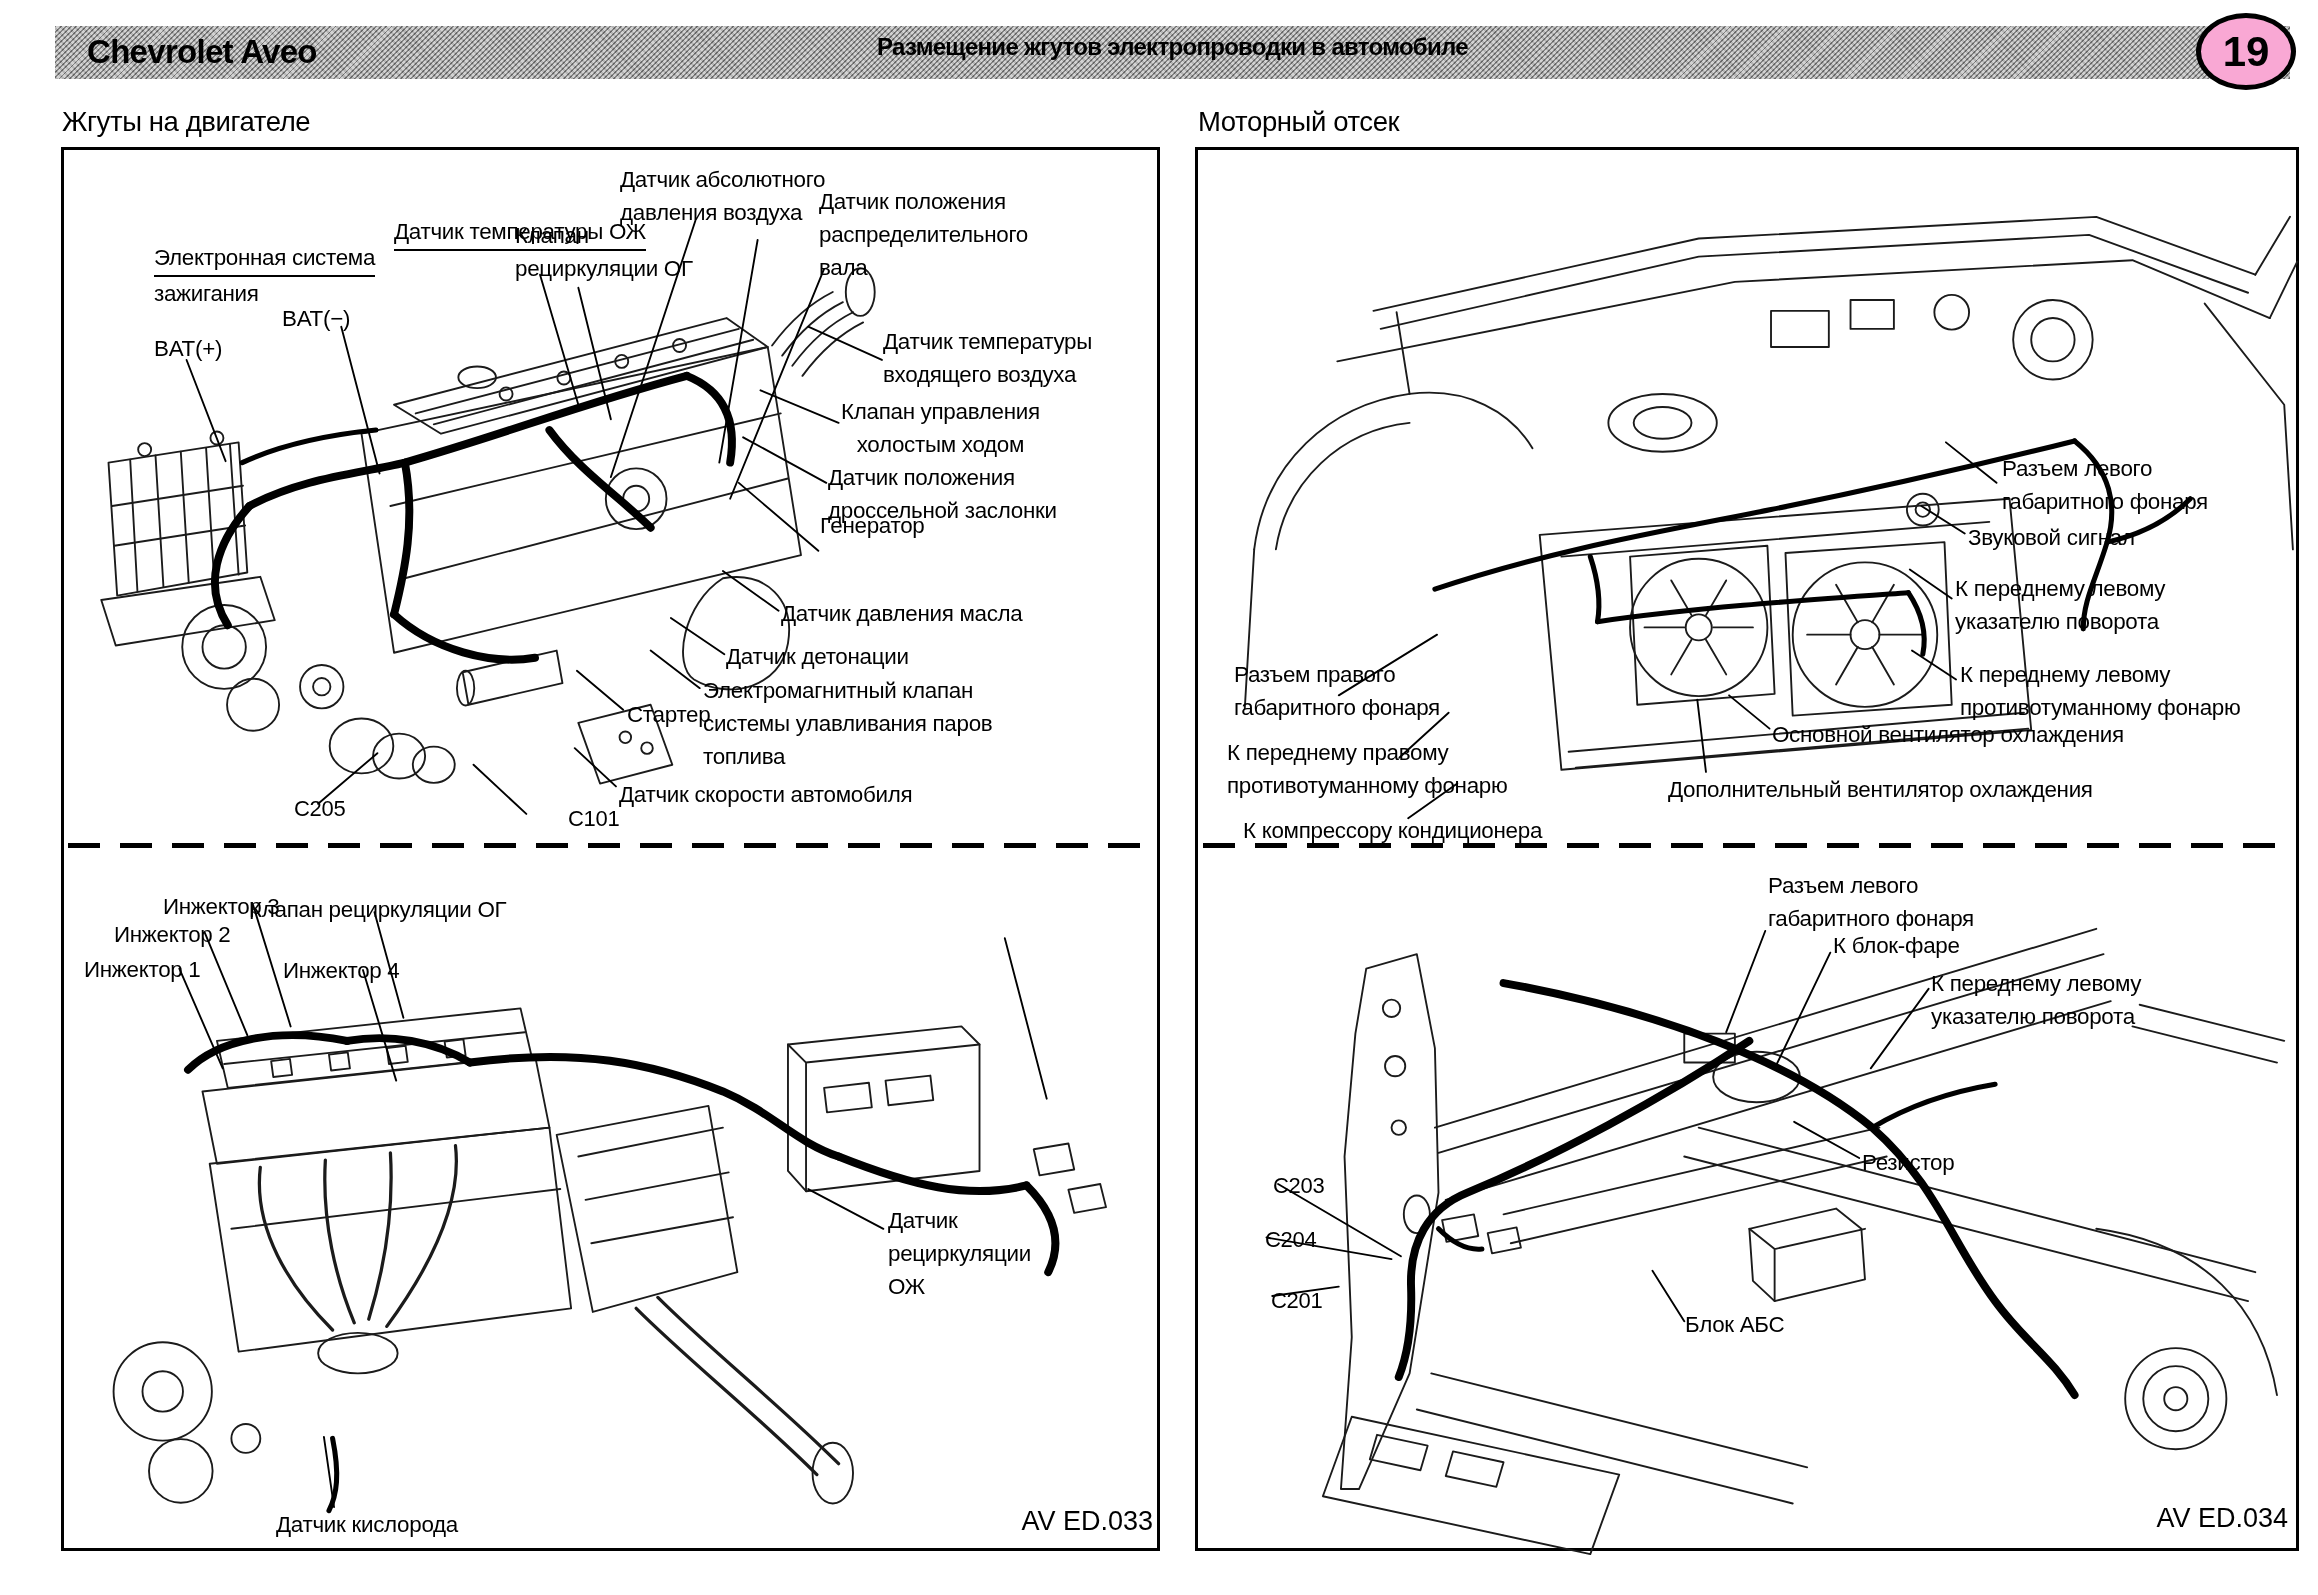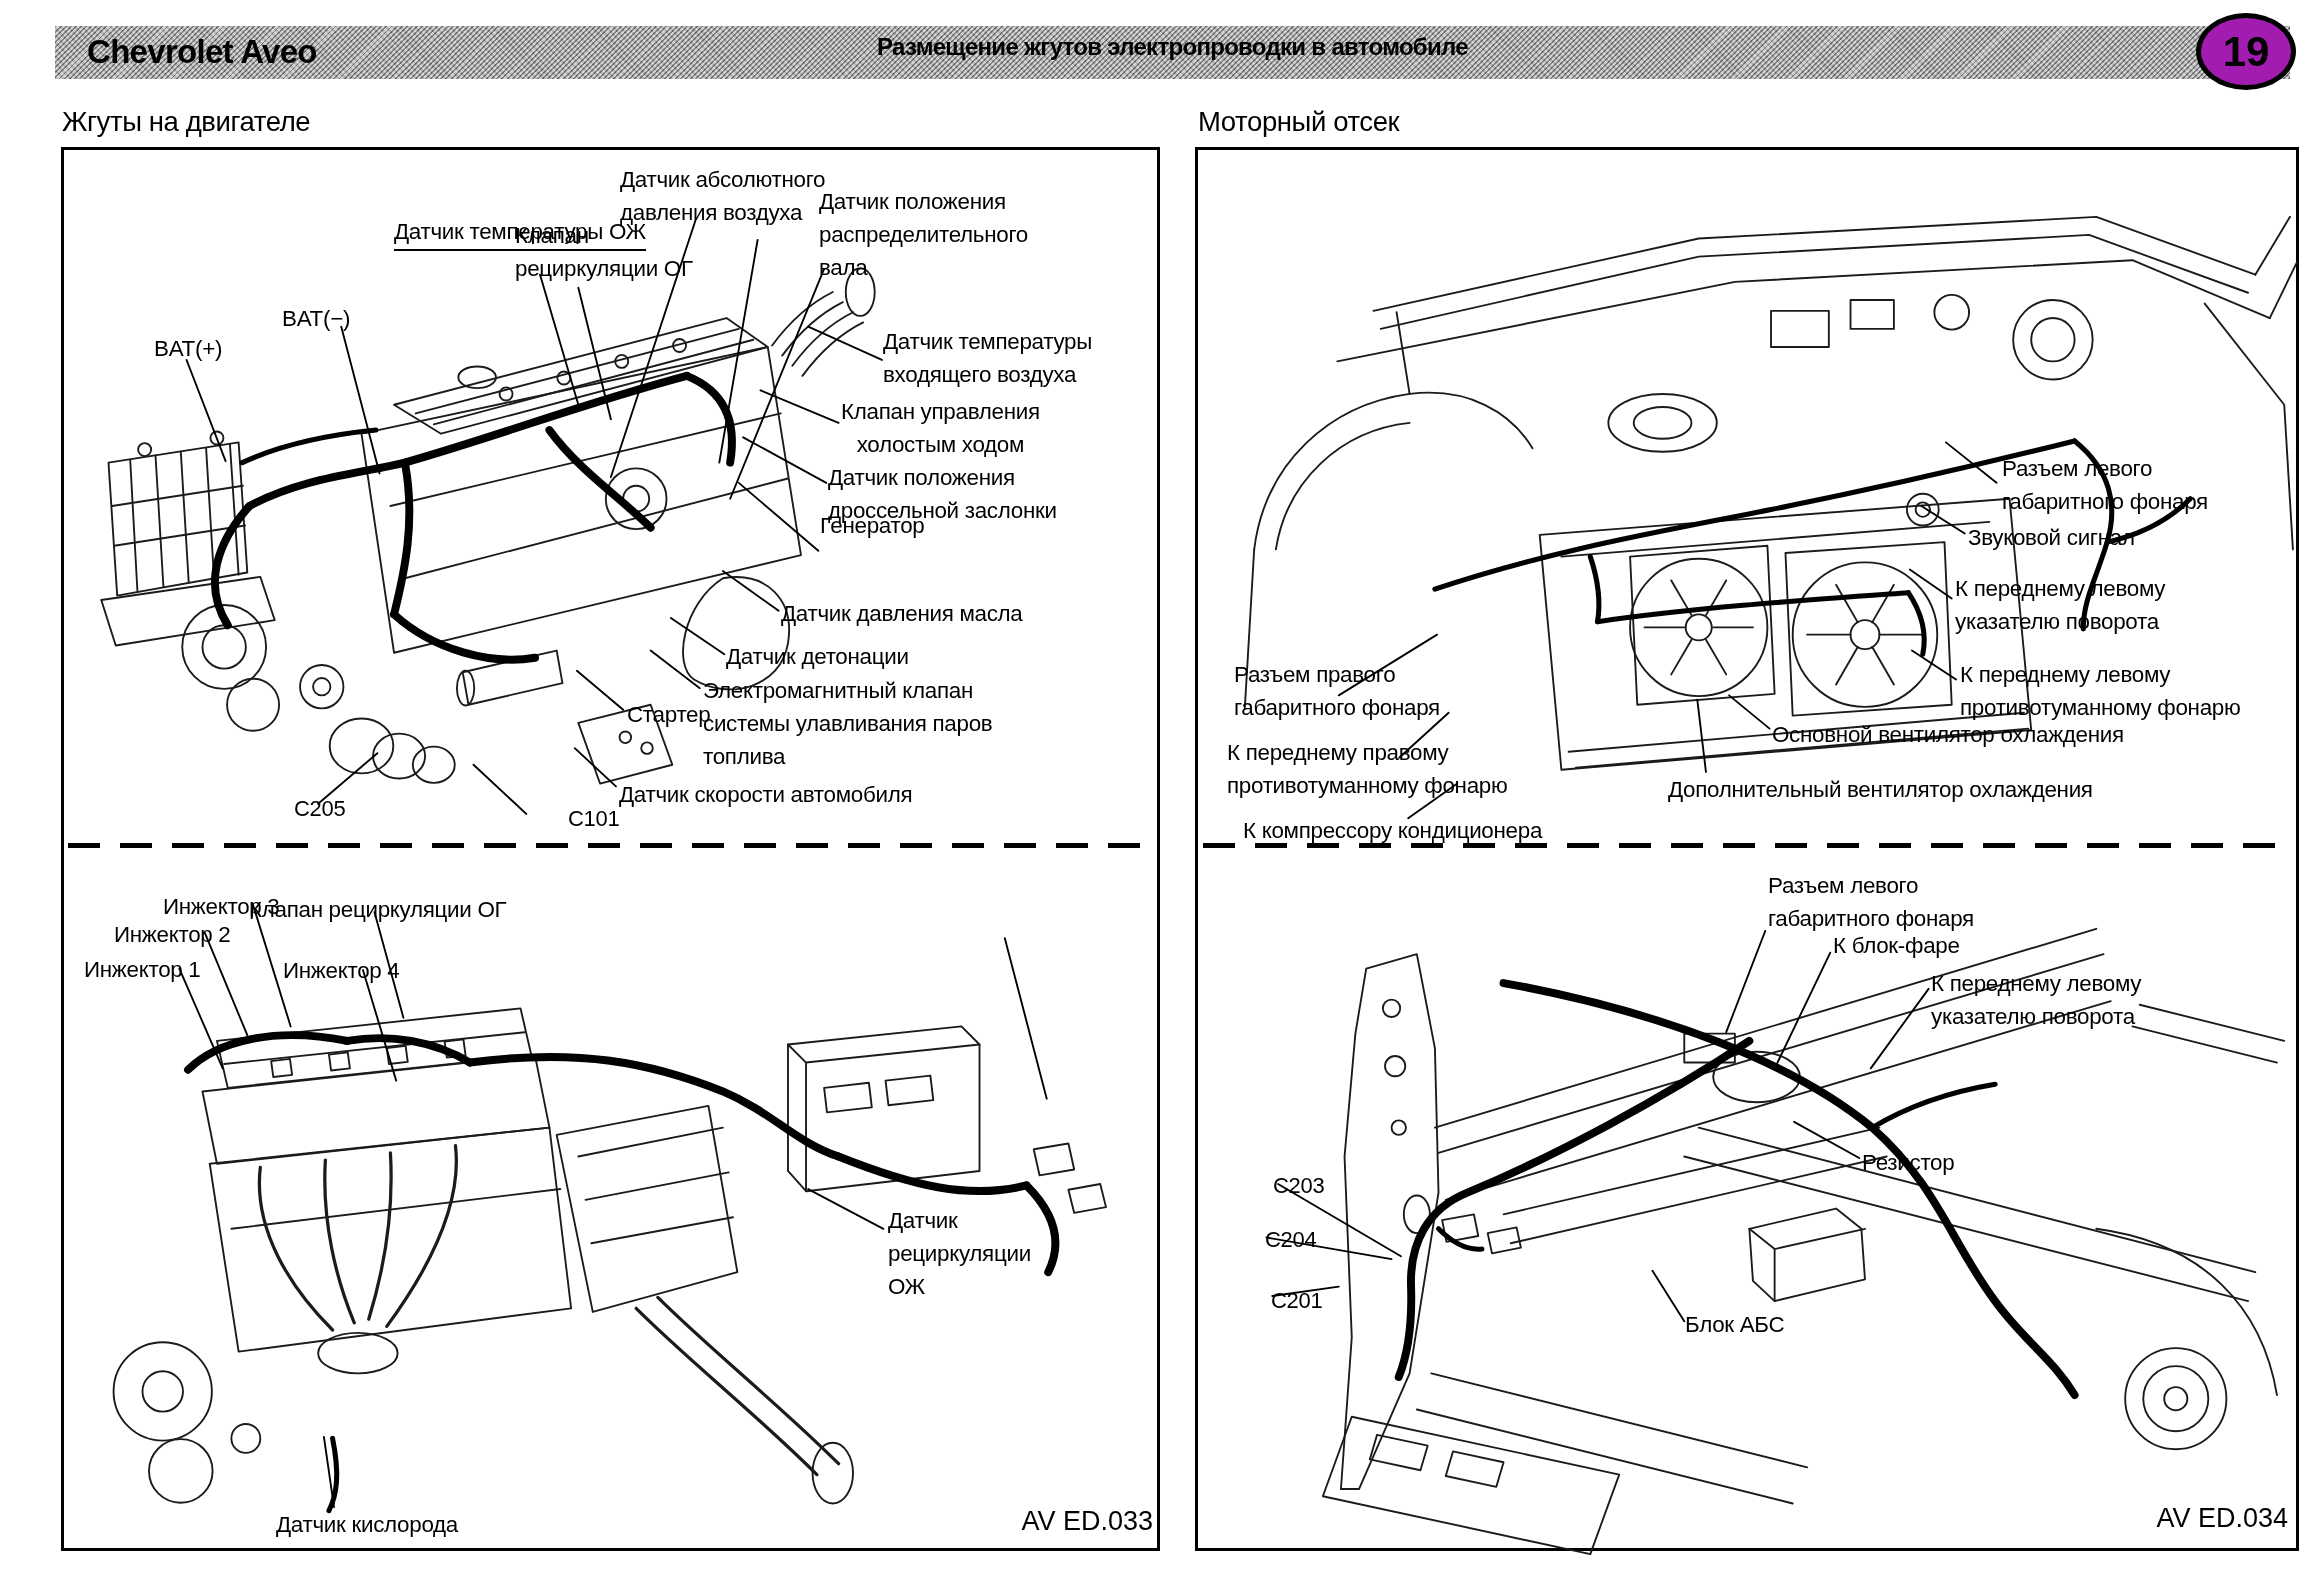--- a/index.html
+++ b/index.html
@@ -7,21 +7,21 @@
         font-family:"Liberation Sans",sans-serif;color:#000;}
   .topbar{position:absolute;left:55px;top:26px;width:2235px;height:53px;
     background:
       repeating-linear-gradient(135deg, rgba(40,40,40,.45) 0 1.4px, rgba(215,215,215,.45) 1.4px 3.6px),
       repeating-linear-gradient(45deg, #9b9b9b 0 2.2px, #cfcfcf 2.2px 5px);
     background-color:#b5b5b5;}
   .topbar .brand{position:absolute;left:32px;top:7.2px;font-size:33px;font-weight:bold;letter-spacing:-0.7px;}
   .topbar .doc-title{position:absolute;left:50%;top:7.2px;transform:translateX(-50%);
     font-size:24px;font-weight:bold;white-space:nowrap;letter-spacing:-0.7px;}
   .page-num{position:absolute;left:2196px;top:13px;width:100px;height:77px;border:5.8px solid #000;
-    border-radius:50%;background:#a21caf;display:flex;align-items:center;justify-content:center;
+    border-radius:50%;background:#f9a8d4;display:flex;align-items:center;justify-content:center;
     font-size:42px;font-weight:bold;box-sizing:border-box;}
   .panel-title{position:absolute;top:106px;font-size:27.5px;letter-spacing:-0.4px;}
   .panel{position:absolute;border:3.6px solid #000;box-sizing:border-box;background:transparent;}
   .dash{position:absolute;height:5px;
     background:repeating-linear-gradient(90deg,#000 0 32px,transparent 32px 52px);}
   .lbl{position:absolute;font-size:22.4px;line-height:33px;letter-spacing:-0.3px;
        white-space:pre-line;z-index:3;}
   .lbl .u{display:inline-block;border-bottom:2.2px solid #000;padding-bottom:1.4px;}
   .lbl .blk{display:block;}
   .ctr{text-align:center;}
@@ -271,20 +271,21 @@
       <path class="l" d="M2668,1368 L2588,1478"></path>
       <path class="l" d="M2572,1602 L2482,1552"></path>
       <path class="l" d="M1768,1638 L1938,1738"></path>
       <path class="l" d="M1752,1712 L1925,1742"></path>
       <path class="l" d="M1760,1793 L1852,1780"></path>
       <path class="l" d="M2330,1828 L2286,1758"></path>
     </g>
   </svg>
 
   <div class="lbl" style="left:394px;top:215px;"><span class="u">Датчик температуры ОЖ</span></div>
+  <div class="lbl" style="left:154px;top:241px;"><span class="u">Электронная  система</span><span class="blk">зажигания</span></div>
   <div class="lbl" style="left:282px;top:302px;">BAT(−)</div>
   <div class="lbl" style="left:154px;top:332px;">BAT(+)</div>
   <div class="lbl" style="left:515px;top:219px;">Клапан
 рециркуляции ОГ</div>
   <div class="lbl" style="left:620px;top:163px;">Датчик абсолютного
 давления воздуха</div>
   <div class="lbl" style="left:819px;top:185px;">Датчик положения
 распределительного
 вала</div>
   <div class="lbl" style="left:883px;top:325px;">Датчик температуры

